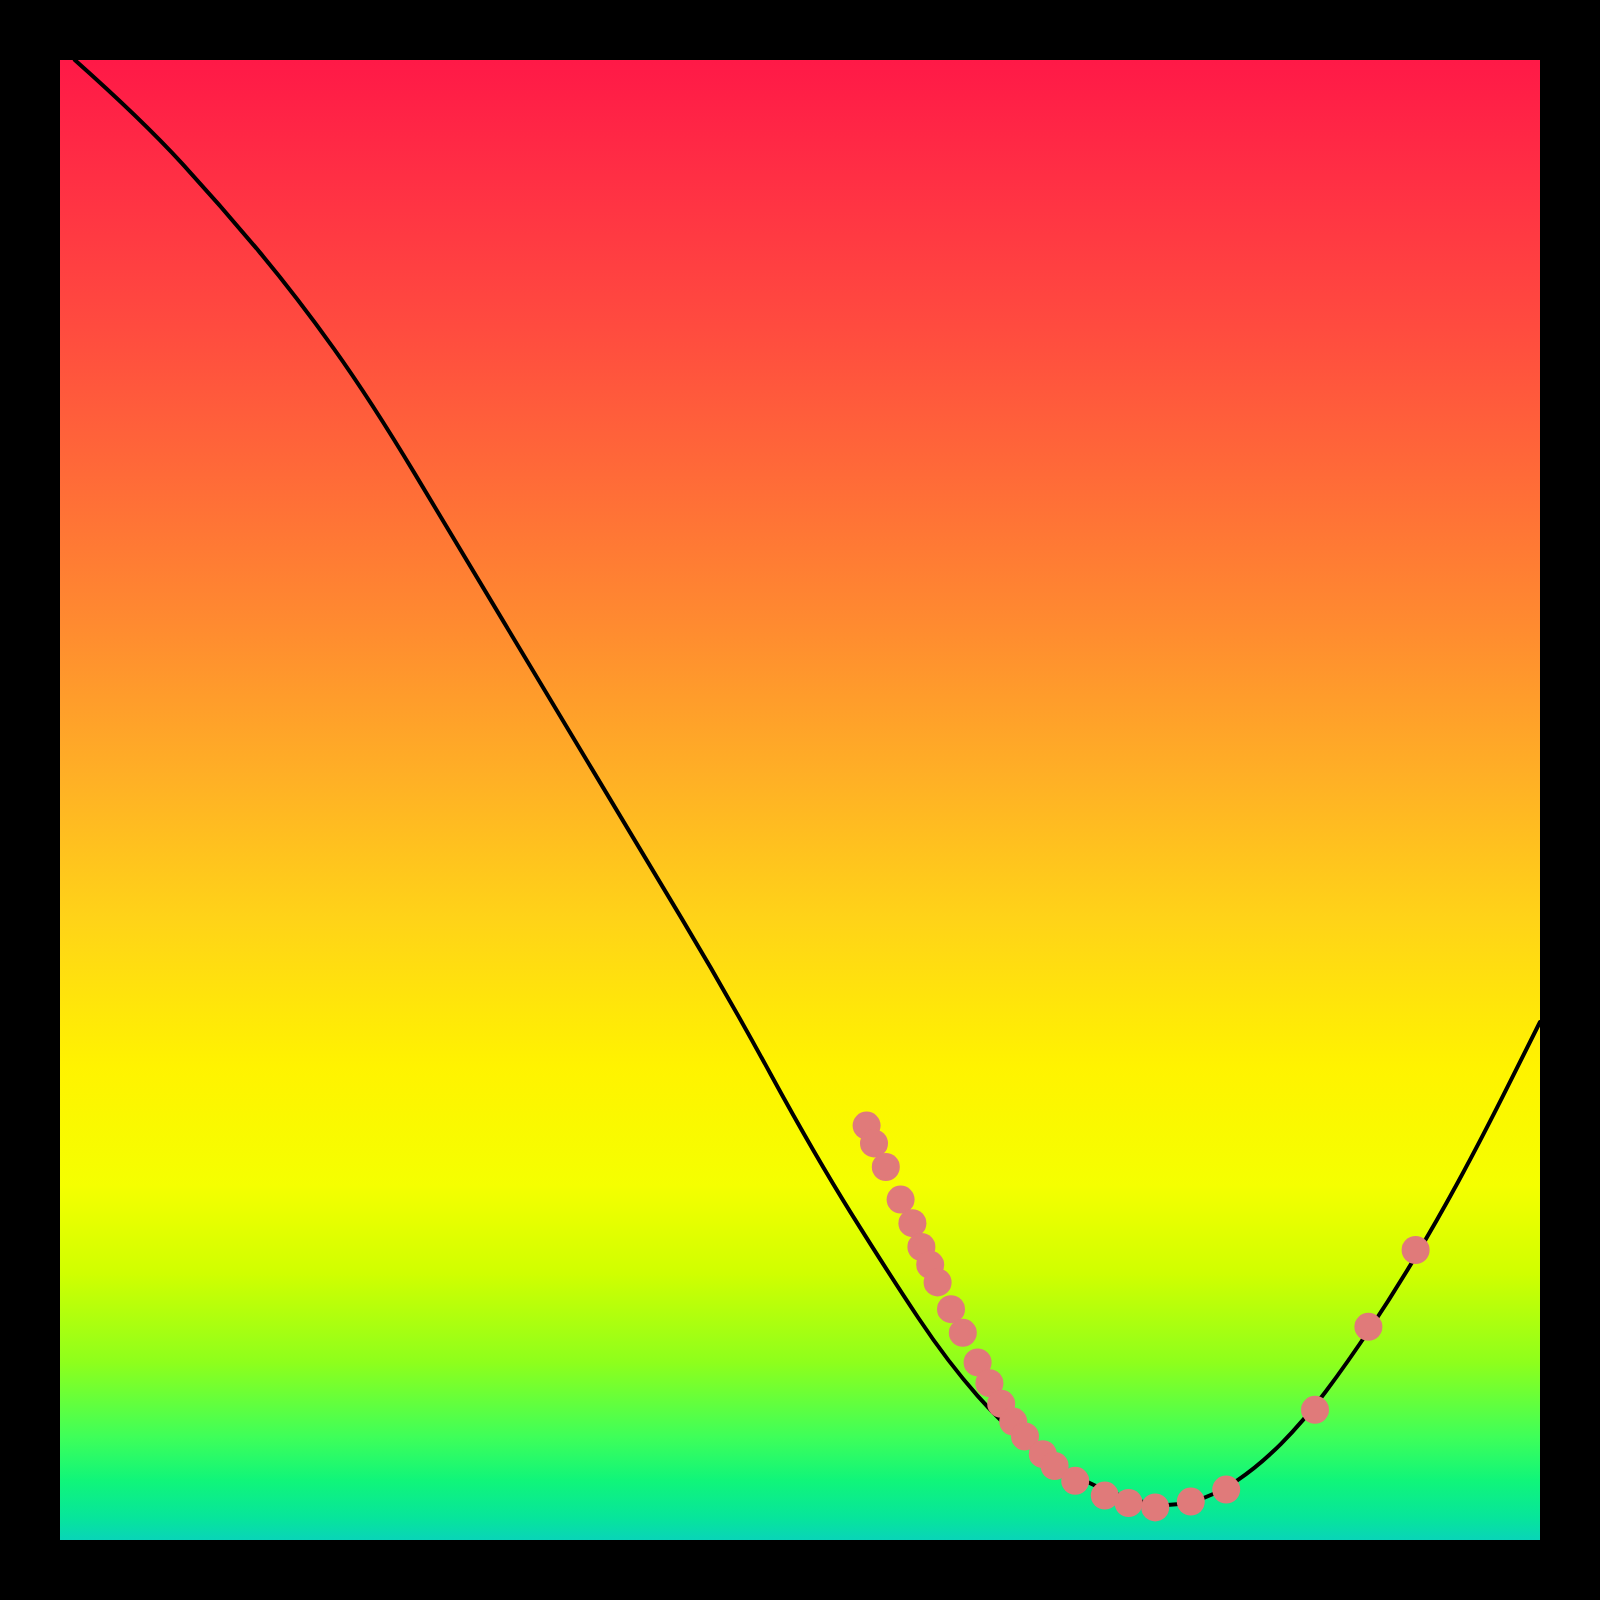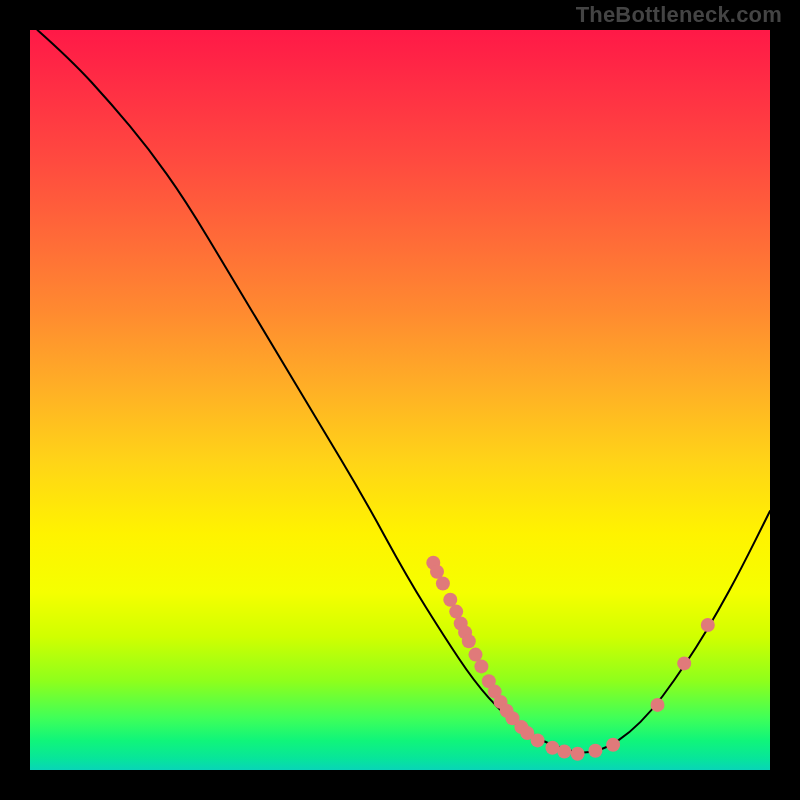--- a/index.html
+++ b/index.html
@@ -69,21 +69,20 @@
     stroke-linejoin: round;
   }
   .pt {
     fill: #e07a7a;
     stroke: none;
   }
 </style>
 </head>
 <body>
 <div class="wrap">
-  <div class="watermark">TheBottleneck.com</div>
   <div class="plot"></div>
   <svg class="overlay" viewBox="0 0 740 740">
     <path id="curve" class="curve" d="M 7.4 0.0 Q 40.7 29.6 61.1 51.8 Q 81.4 74.0 99.9 96.2 Q 118.4 118.4 136.9 144.3 Q 155.4 170.2 177.6 207.2 Q 199.8 244.2 222.0 281.2 Q 244.2 318.2 266.4 355.2 Q 288.6 392.2 310.8 429.2 Q 333.0 466.2 355.2 506.9 Q 377.4 547.6 395.9 577.2 Q 414.4 606.8 429.2 629.0 Q 444.0 651.2 458.8 667.9 Q 473.6 684.5 488.4 695.6 Q 503.2 706.7 518.0 713.0 Q 532.8 719.3 543.9 721.5 Q 555.0 723.7 566.1 720.8 Q 577.2 717.8 588.3 710.4 Q 599.4 703.0 610.5 691.9 Q 621.6 680.8 632.7 666.0 Q 643.8 651.2 654.9 634.5 Q 666.0 617.9 677.1 599.4 Q 688.2 580.9 699.3 560.5 Q 710.4 540.2 725.2 510.6 T 740.0 481.0"></path>
     <g id="points">
         <circle cx="403.3" cy="532.8" r="7.0" class="pt"></circle>
         <circle cx="407.0" cy="541.7" r="7.0" class="pt"></circle>
         <circle cx="412.9" cy="553.5" r="7.0" class="pt"></circle>
         <circle cx="420.3" cy="569.8" r="7.0" class="pt"></circle>
         <circle cx="426.2" cy="581.6" r="7.0" class="pt"></circle>
         <circle cx="430.7" cy="593.5" r="7.0" class="pt"></circle>

